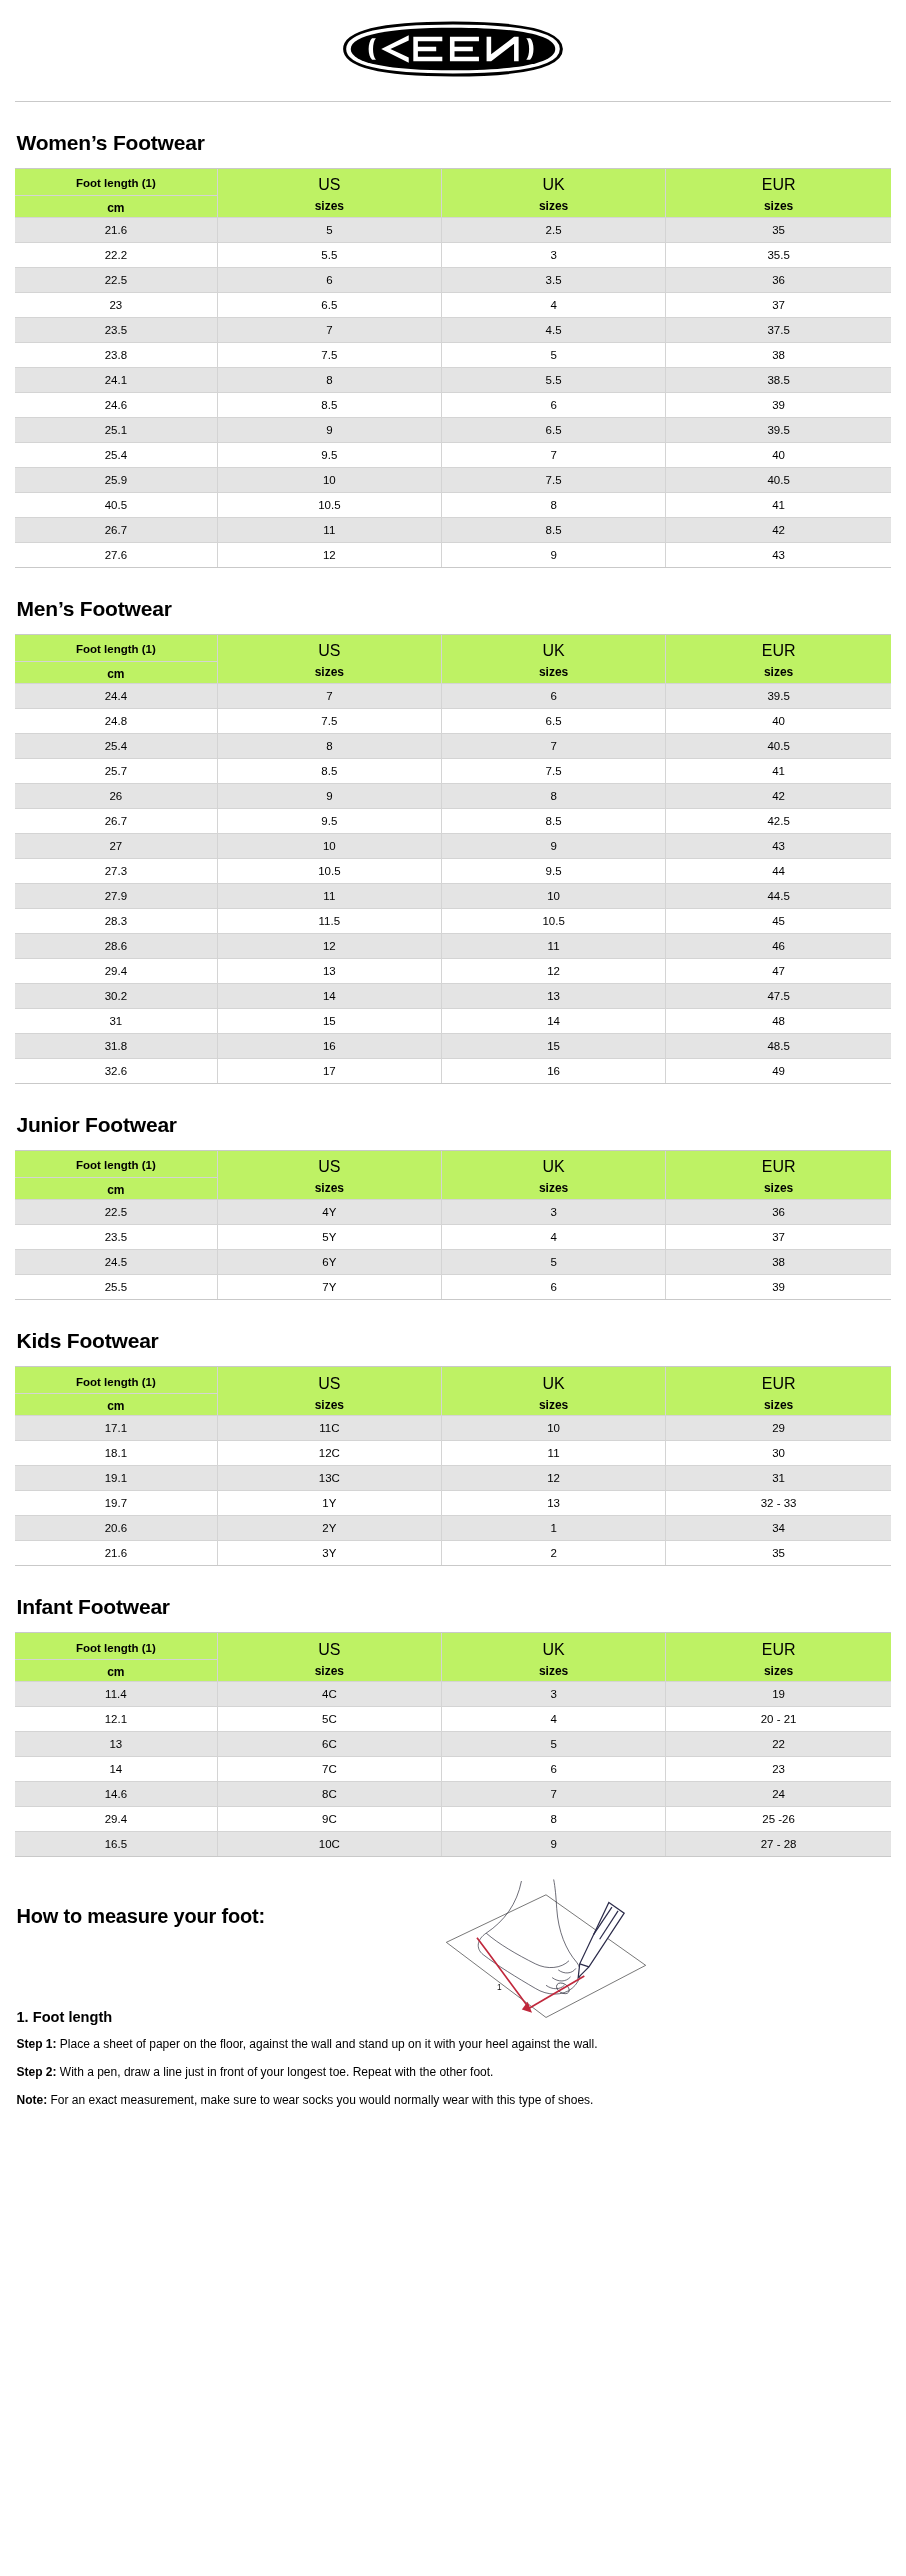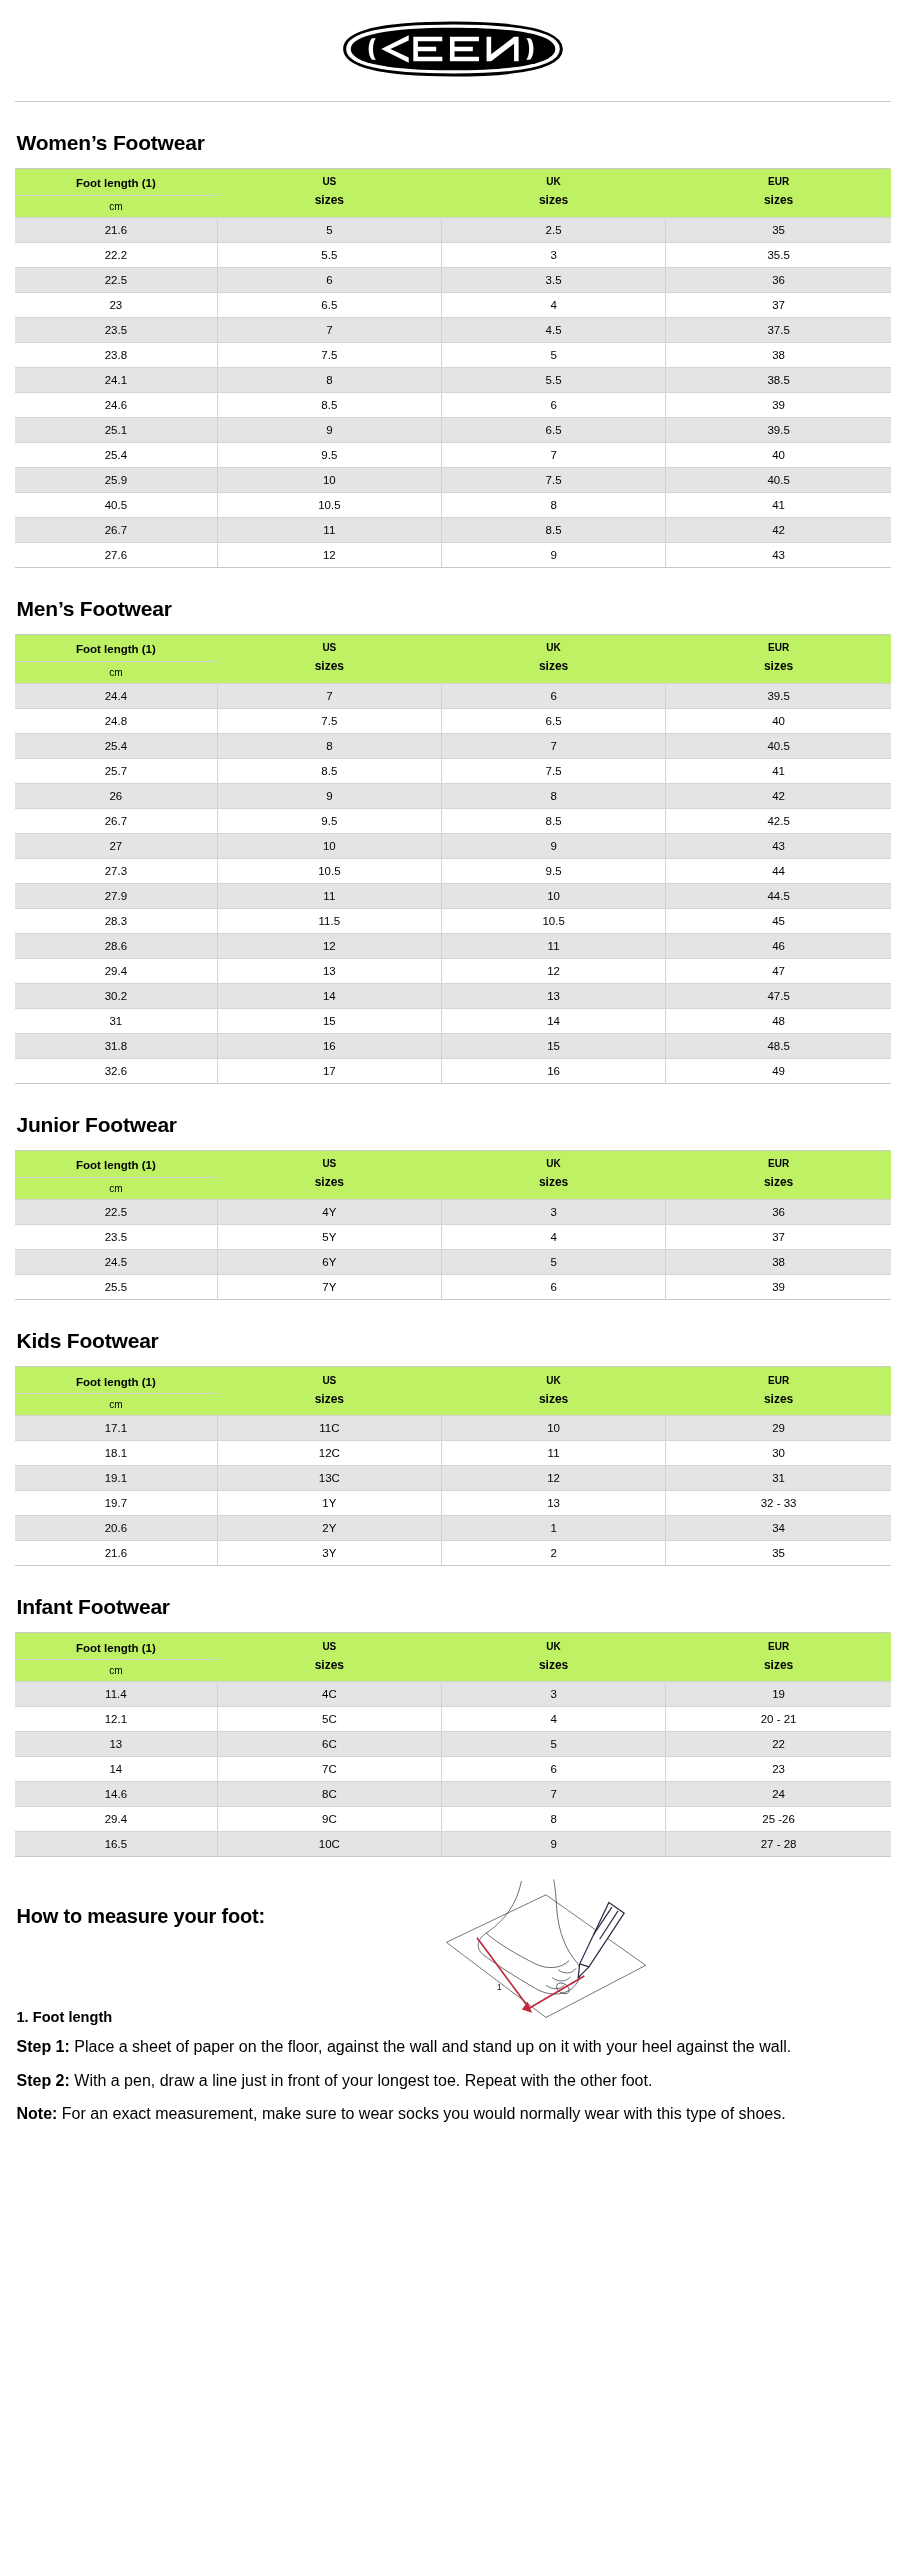--- a/index.html
+++ b/index.html
@@ -81,27 +81,27 @@
   }
   .hdr-foot {
     font-size: 11.5px;
     font-weight: bold;
     padding-top: 8.4px;
     padding-bottom: 5.4px;
     border-bottom: 0.8px solid #d4d4d4;
     margin: 0 0 0 0;
   }
   .hdr-foot-sub {
-    font-size: 10px;
+    font-size: 12px;
+    font-weight: bold;
+    padding-top: 5.4px;
+  }
+  .hdr-region {
+    font-size: 16px;
     font-weight: normal;
-    padding-top: 5.4px;
-  }
-  .hdr-region {
-    font-size: 10px;
-    font-weight: bold;
     padding-top: 8.4px;
     line-height: 1.0;
   }
   .hdr-region-sub {
     font-size: 12px;
     font-weight: bold;
     padding-top: 7px;
     line-height: 1.0;
   }
   .col-div { border-left: 0.8px solid #d4d4d4; }
@@ -139,21 +139,21 @@
     width: 230px;
     height: 154px;
   }
   .howto-sub {
     font-size: 14.6px;
     font-weight: bold;
     margin: 81px 0 0 1.5px;
   }
   .steps { margin: 10.8px 0 0 1.5px; }
   .step-line {
-    font-size: 16px;
+    font-size: 12px;
     line-height: 1.42;
     margin-bottom: 10.8px;
   }
   .step-label { font-weight: bold; }
   .step-cont {
     display: block;
     padding-left: 35px;
   }
 </style>
 </head>

